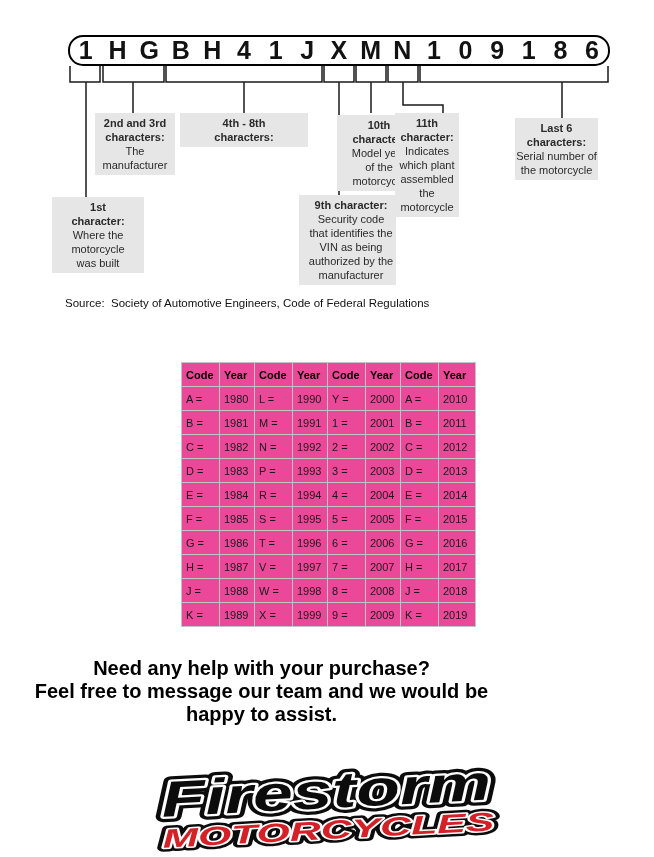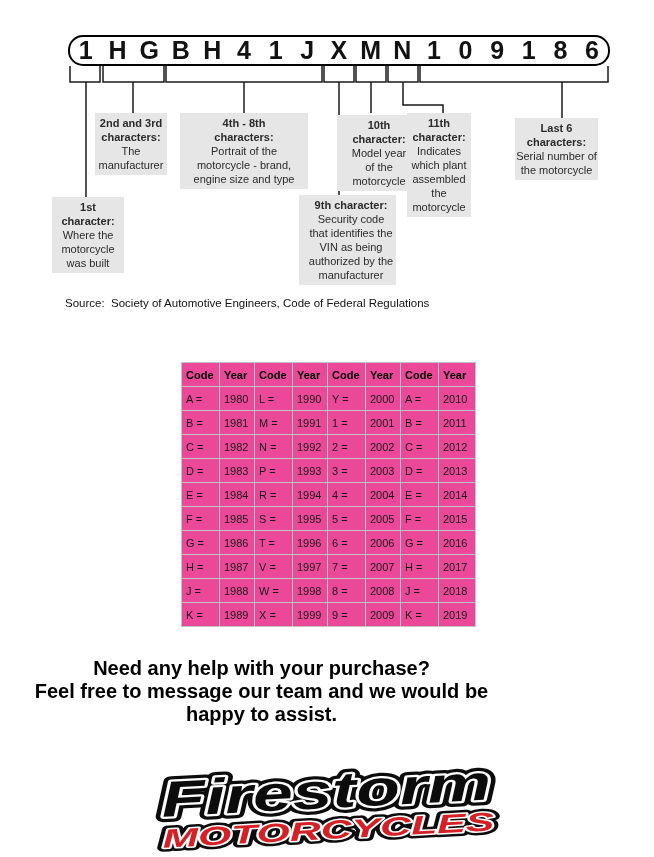--- a/index.html
+++ b/index.html
@@ -86,61 +86,58 @@
       <span>M</span>
       <span>N</span>
       <span>1</span>
       <span>0</span>
       <span>9</span>
       <span>1</span>
       <span>8</span>
       <span>6</span>
     </div>
 
-  <div class="label-box" style="left:52px;  top:197px; width:72px;">
+  <div class="label-box" style="left:52px;  top:197px; width:92px;">
     <div class="t">1st
 character:</div>
     <div class="b">Where the
 motorcycle
 was built</div>
   </div>
 
-  <div class="label-box" style="left:95px;  top:113px; width:72px;text-align:center;">
+  <div class="label-box" style="left:95px;  top:113px; width:80px;text-align:center;">
     <div class="t">2nd and 3rd
 characters:</div>
     <div class="b">The
 manufacturer</div>
   </div>
 
   <div class="label-box" style="left:180px; top:113px; width:128px;text-align:center;">
     <div class="t">4th - 8th
 characters:</div>
-    <div class="b">Portrait of the
-motorcycle - brand,
-engine size and type</div>
   </div>
 
   <div class="label-box" style="left:299px; top:195px; width:97px;padding-left:8px;">
     <div class="t">9th character:</div>
     <div class="b">Security code
 that identifies the
 VIN as being
 authorized by the
 manufacturer</div>
   </div>
 
   <div class="label-box" style="left:337px; top:115px; width:84px;">
     <div class="t">10th
 character:</div>
     <div class="b">Model year
 of the
 motorcycle</div>
   </div>
 
-  <div class="label-box" style="left:407px; top:113px; width:64px;">
+  <div class="label-box" style="left:395px; top:113px; width:64px;">
     <div class="t">11th
 character:</div>
     <div class="b">Indicates
 which plant
 assembled
 the
 motorcycle</div>
   </div>
 
   <div class="label-box" style="left:515px; top:118px; width:83px;">

